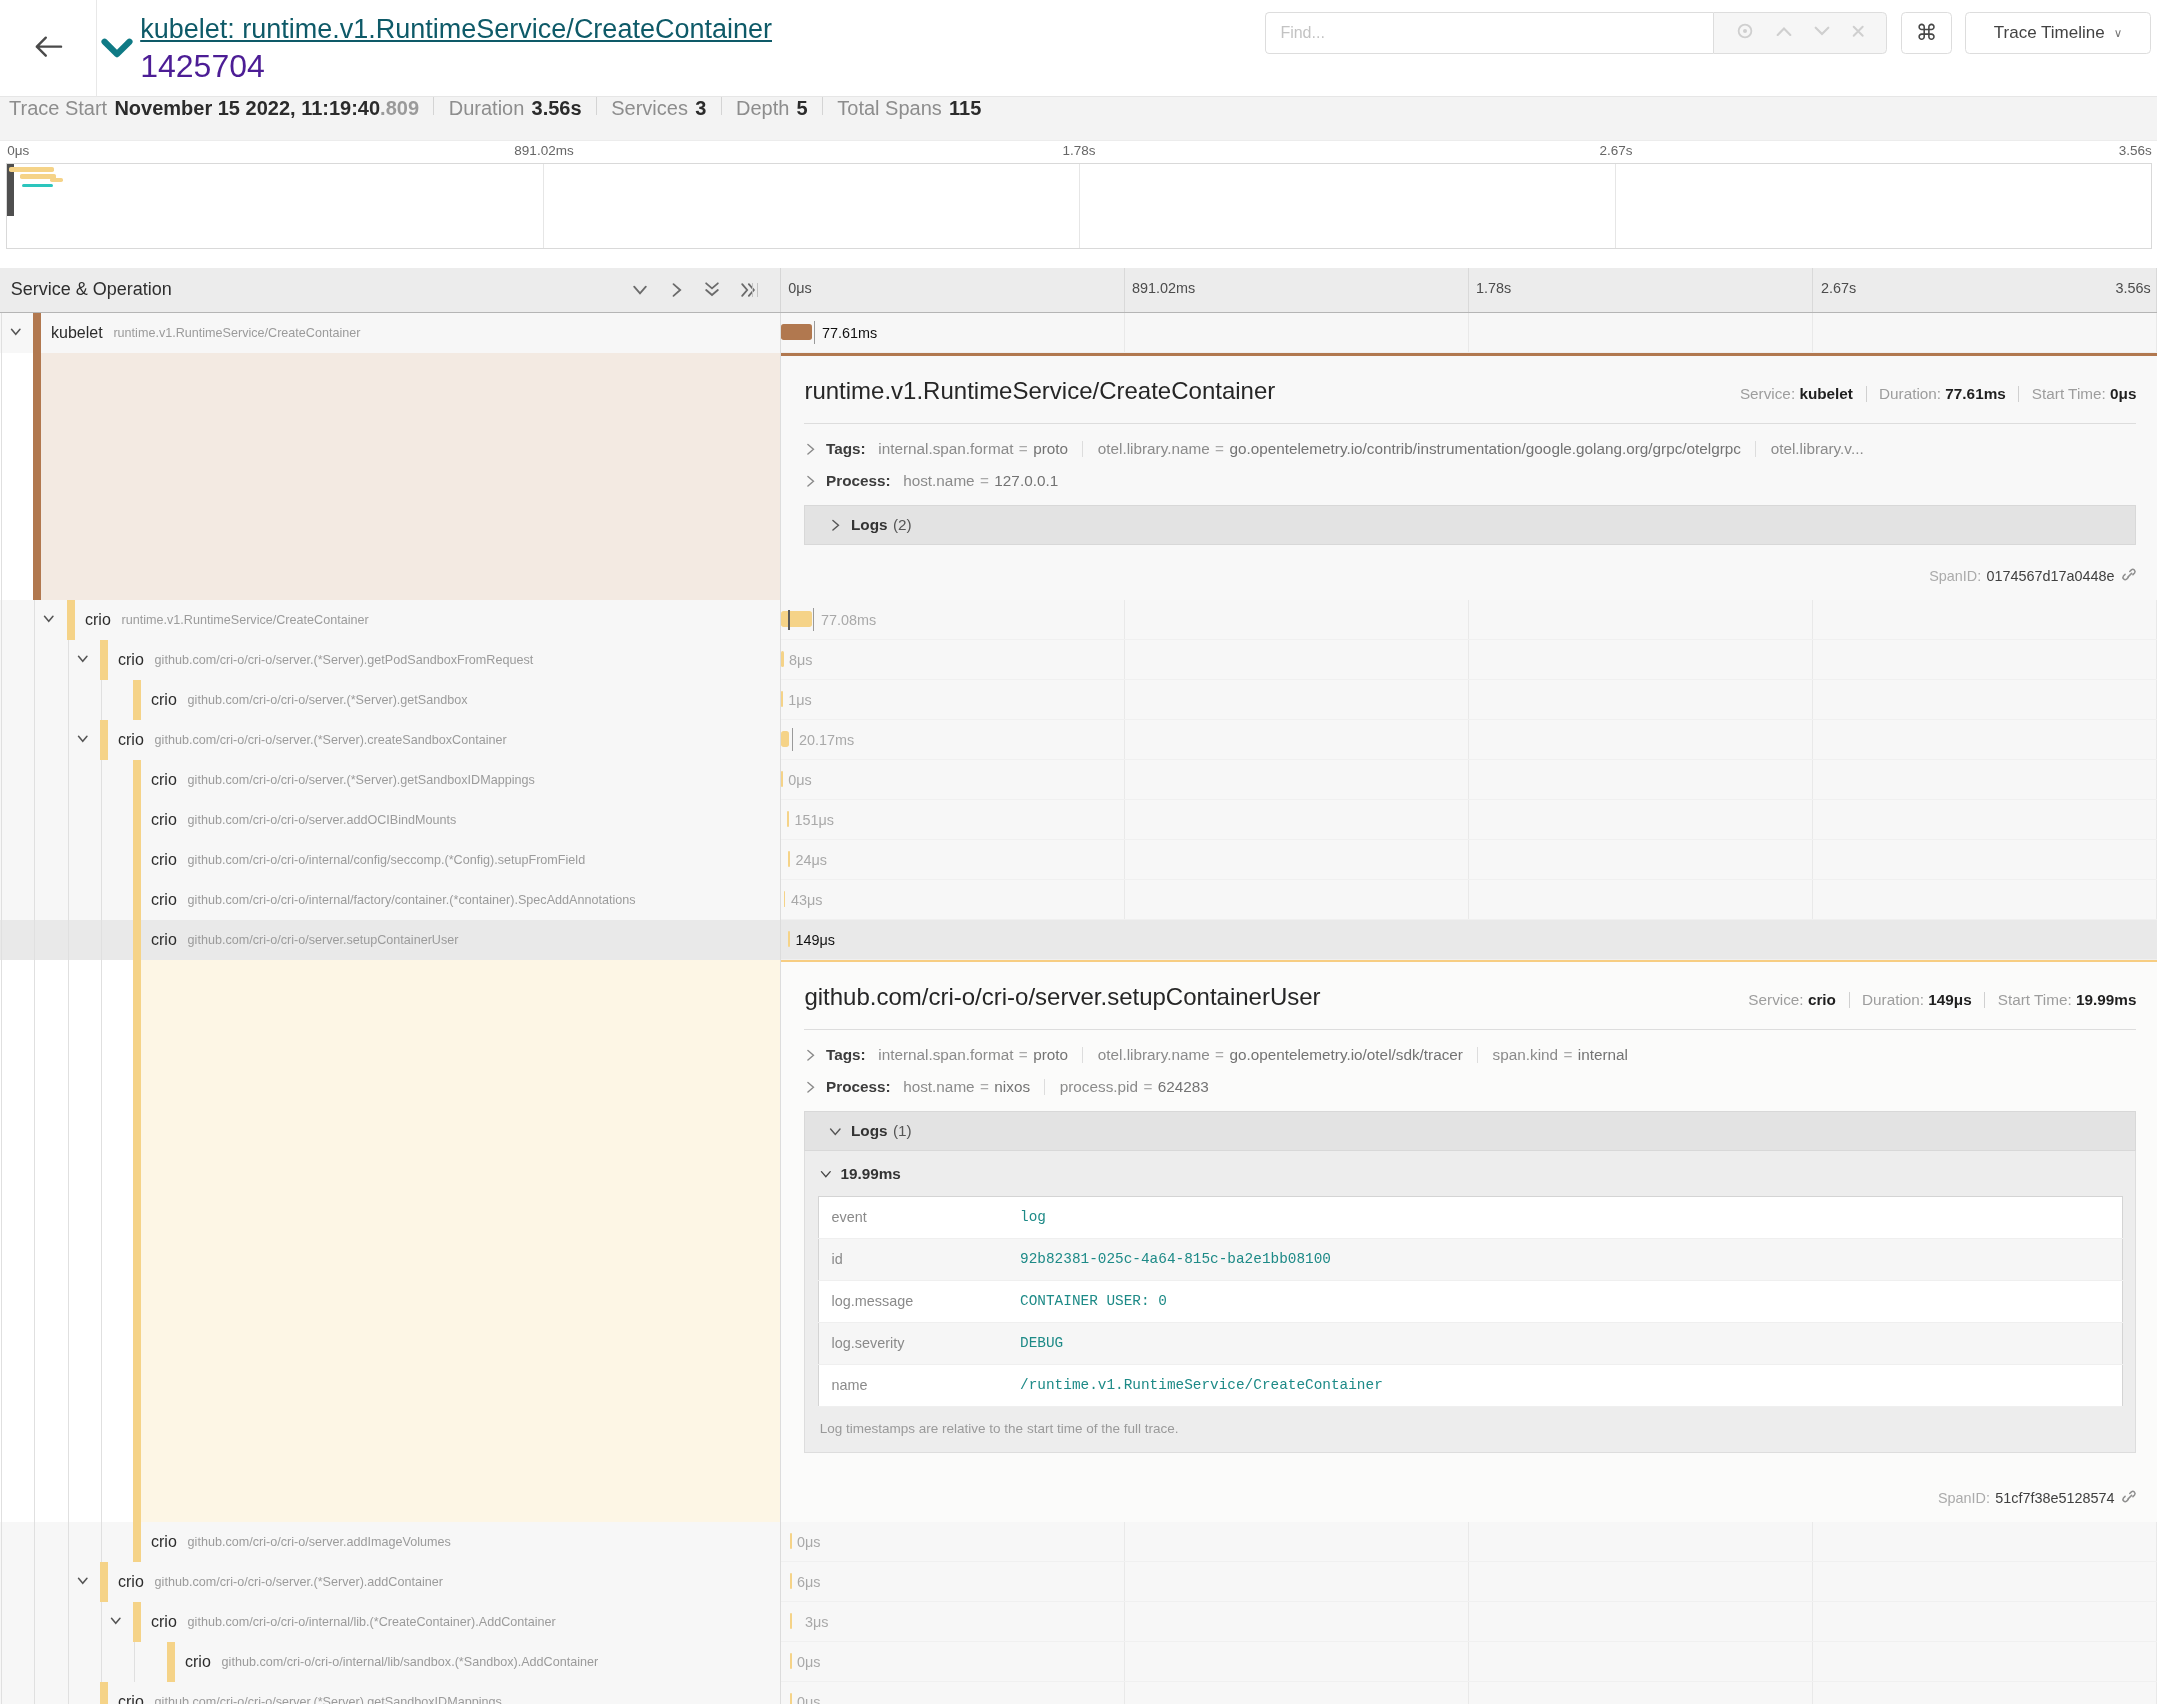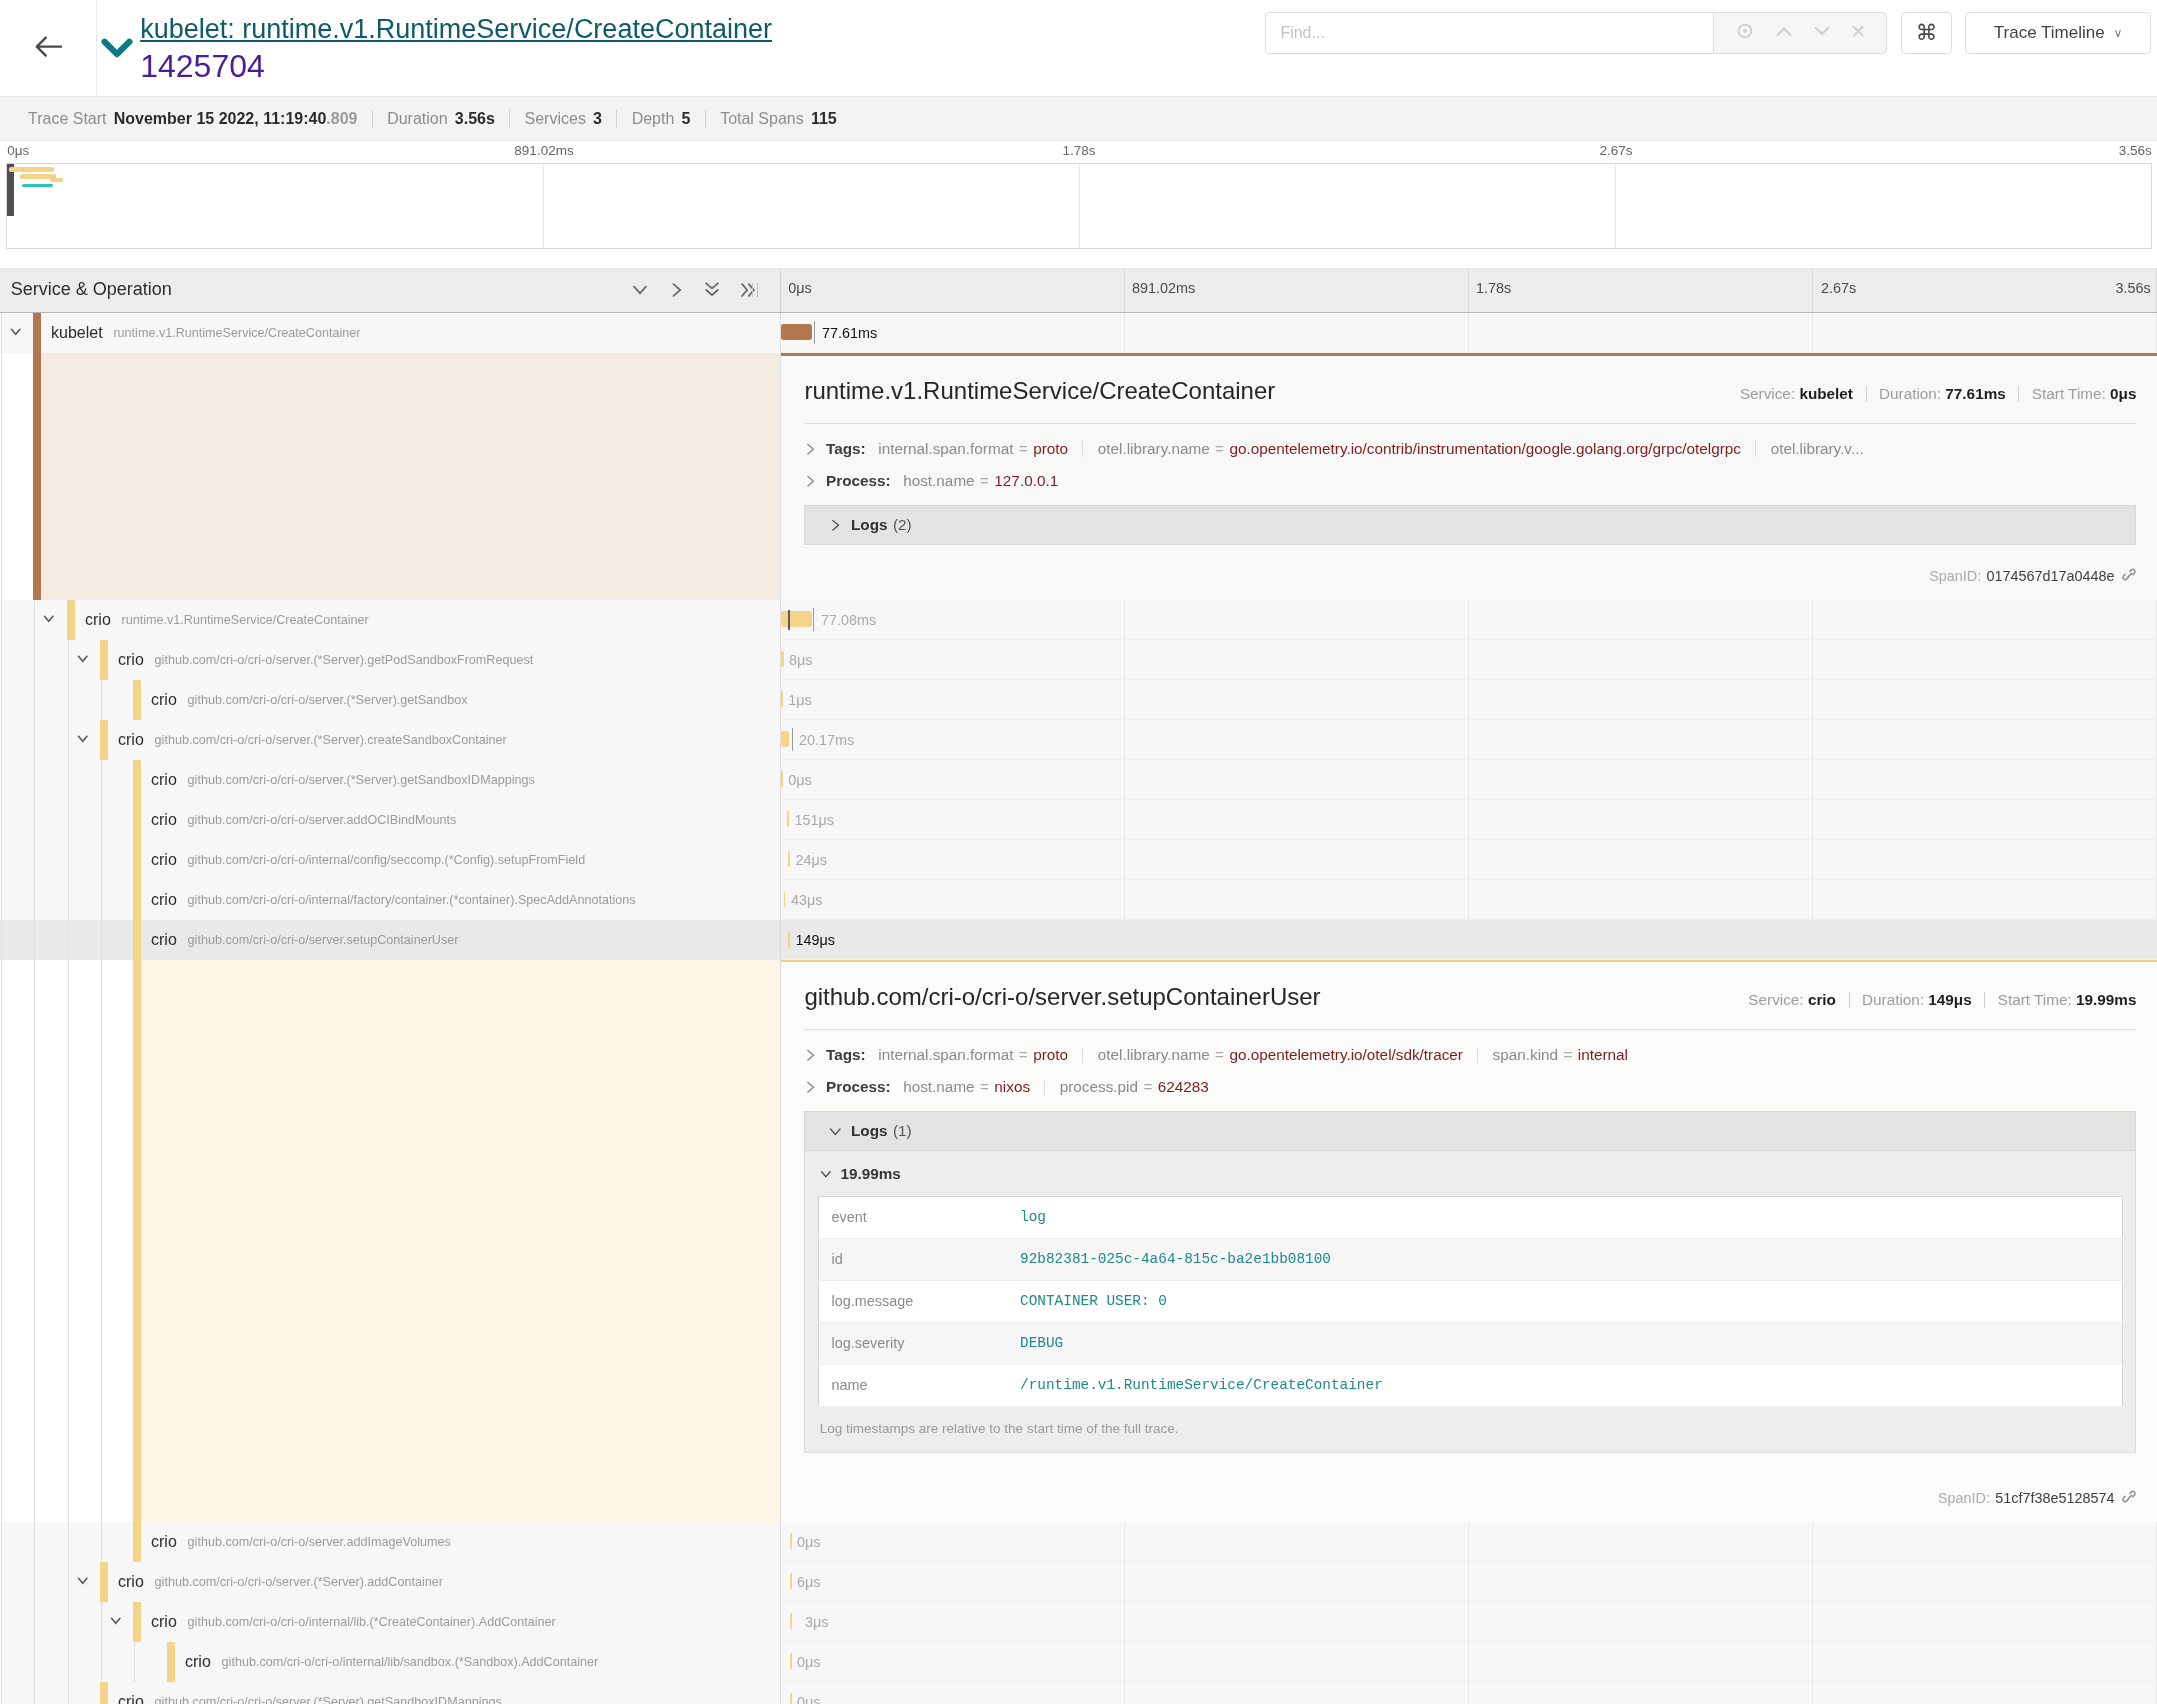--- a/index.html
+++ b/index.html
@@ -25,21 +25,21 @@
   .kbd-btn { position:absolute; left:1901px; top:11.7px; width:51px; height:42px;
     background:#fff; border:0.9px solid #ddd; border-radius:4.5px; font-size:21.6px; color:#474747; cursor:pointer; }
   .view-btn { position:absolute; left:1965px; top:11.7px; width:186px; height:42px;
     background:#fff; border:0.9px solid #ddd; border-radius:4.5px; font-size:17px; color:#434343;
     display:flex; align-items:center; justify-content:center; gap:9px; cursor:pointer;
     font-family:"Liberation Sans",sans-serif; }
   .vchev { font-size:11.7px; color:#777; }
 
   
   .summary-bar { height:45px; background:#f3f3f3; border-top:0.9px solid #e6e6e6;
-    border-bottom:0.9px solid #ececec; display:flex; align-items:center; padding-left:28px; font-size:16px; }
+    border-bottom:0.9px solid #ececec; display:flex; padding-left:9px; font-size:20px; }
   .sum-label { color:#8d8d8d; margin-right:7.2px; }
   .sum-val { color:#2b2b2b; font-weight:bold; }
   .sum-suffix { color:#9a9a9a; font-weight:bold; }
   .sum-div { width:0.9px; height:18px; background:#d4d4d4; margin:0 14.4px; }
 
   
   .minimap-labels { position:relative; height:21.6px; }
   .mm-tick { position:absolute; top:1.8px; font-size:13.5px; color:#666; }
   .mt0 { left:7.2px; } .mt1 { left:544px; transform:translateX(-50%); }
   .mt2 { left:1079px; transform:translateX(-50%); } .mt3 { left:1616px; transform:translateX(-50%); }
@@ -101,21 +101,21 @@
   .dp-titlebar { display:flex; align-items:baseline; justify-content:space-between; padding-right:12.6px; }
   .dp-title { font-size:24px; font-weight:500; color:#262626; }
   .dp-meta { font-size:15.3px; white-space:nowrap; }
   .m-label { color:#9d9d9d; }
   .m-val { color:#1f1f1f; font-weight:bold; }
   .m-div { display:inline-block; width:0.9px; height:16px; background:#d0d0d0; margin:0 12.6px; vertical-align:-2.7px; }
   .dp-divider { height:0.9px; background:#ddd; margin:18px 12.6px 16px 0; }
   .dp-kv-row { display:flex; align-items:center; margin-bottom:14.4px; font-size:15.3px; white-space:nowrap; overflow:hidden; }
   .acc-chev { margin-right:9px; line-height:0; flex:0 0 auto; }
   .kv-title { font-weight:bold; color:#3c3c3c; margin-right:12.6px; }
-  .kv-k { color:#8b8b8b; } .kv-eq { color:#aaa; margin:0 5.4px; } .kv-v { color:#7f1d1d; }
+  .kv-k { color:#8b8b8b; } .kv-eq { color:#aaa; margin:0 5.4px; } .kv-v { color:#737373; }
   .kv-div { display:inline-block; width:0.9px; height:16px; background:#ddd; margin:0 14.4px; vertical-align:-2.7px; }
   .logs-collapsed { height:40px; background:#e3e3e3; border:0.9px solid #d8d8d8; margin:3.6px 12.6px 0 0;
     display:flex; align-items:center; padding-left:24px; font-size:15.3px; cursor:pointer; }
   .logs-label { font-weight:bold; color:#333; margin-right:5.4px; }
   .logs-count { color:#555; }
   .logs-expanded { background:#ededed; border:0.9px solid #ddd; border-top:none; margin:0 12.6px 0 0; padding:12.6px 12.6px 14.4px 12.6px; }
   .log-entry-head { display:flex; align-items:center; gap:9px; font-size:15.3px; font-weight:bold; color:#333;
     margin:1.8px 0 12.6px 1.8px; cursor:pointer; }
   .log-table { width:100%; border-collapse:collapse; background:#fff; border:0.9px solid #d4d4d4; }
   .log-table td { padding:0 12.6px; height:42px; font-size:14.4px; border-bottom:0.9px solid #efefef; }

